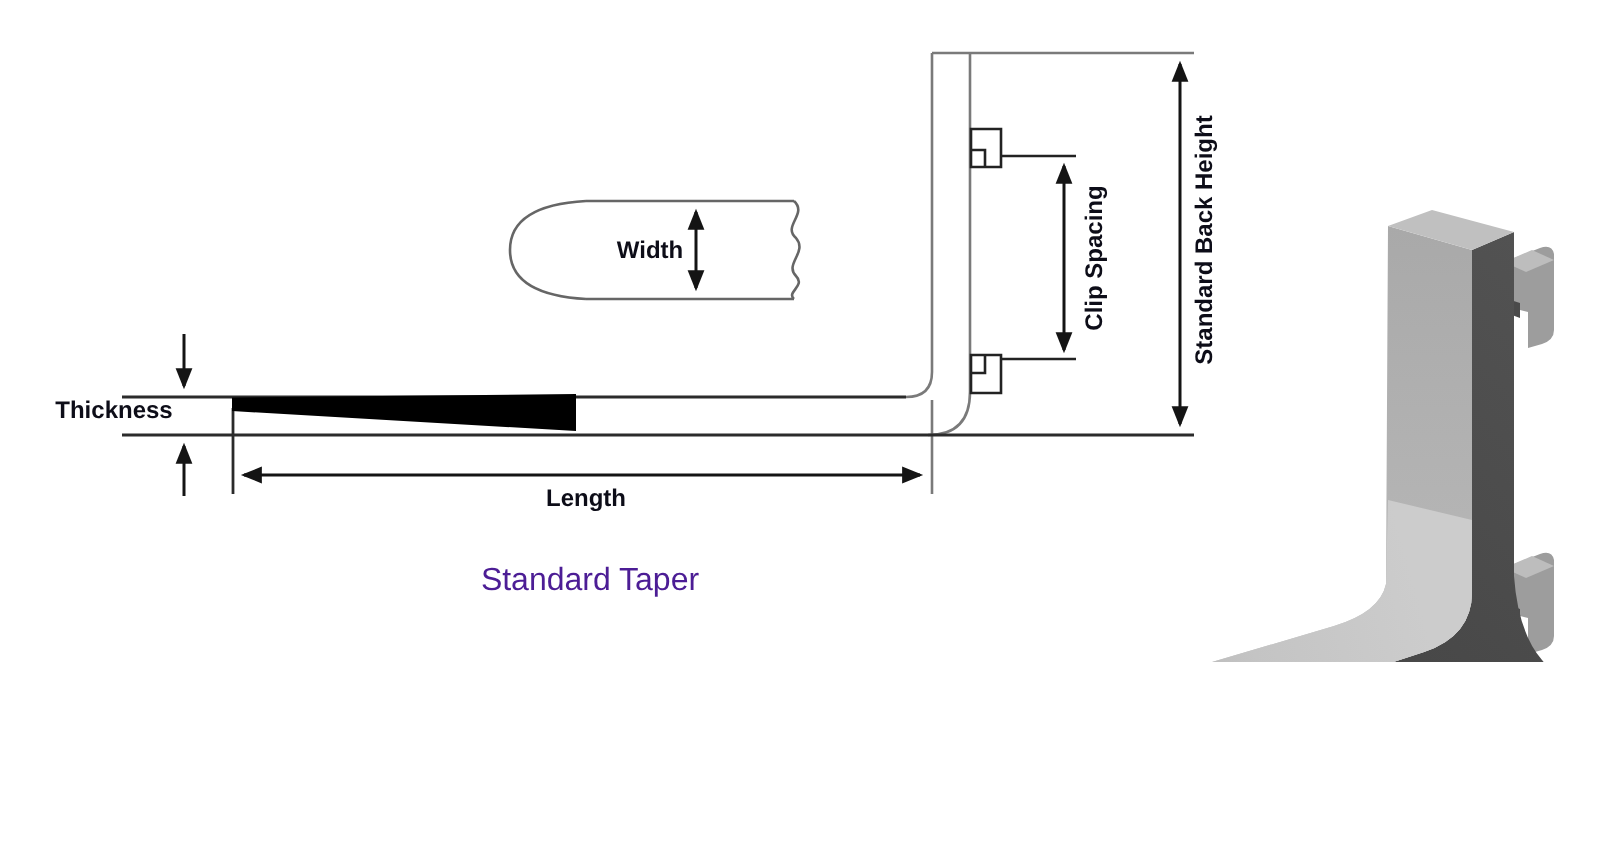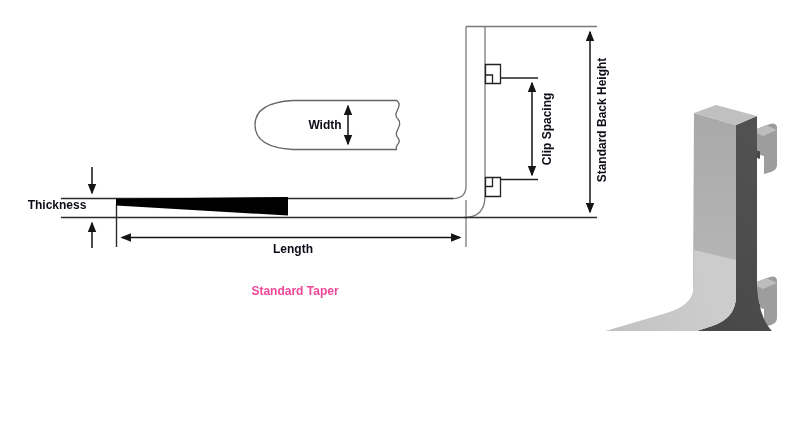--- a/index.html
+++ b/index.html
@@ -7,21 +7,21 @@
     position:relative;width:800px;height:331px;background:#ffffff;
     font-family:"Liberation Sans",sans-serif;overflow:hidden;
   }
   #drawing{position:absolute;left:0;top:0;}
   .dim-label{
     position:absolute;font-size:12px;font-weight:bold;color:#0d0d18;
     white-space:nowrap;transform:translate(-50%,-50%);line-height:1;
   }
   .dim-label.vertical{transform:translate(-50%,-50%) rotate(-90deg);}
   .caption{
-    position:absolute;font-size:12px;font-weight:bold;color:#ec4899;
+    position:absolute;font-size:16px;font-weight:normal;color:#4c1d95;
     white-space:nowrap;transform:translate(-50%,-50%);line-height:1;
   }
 </style>
 </head>
 <body>
 
 <div id="stage">
 
   <svg id="drawing" width="800" height="425" viewBox="0 0 800 425">
     <defs>

